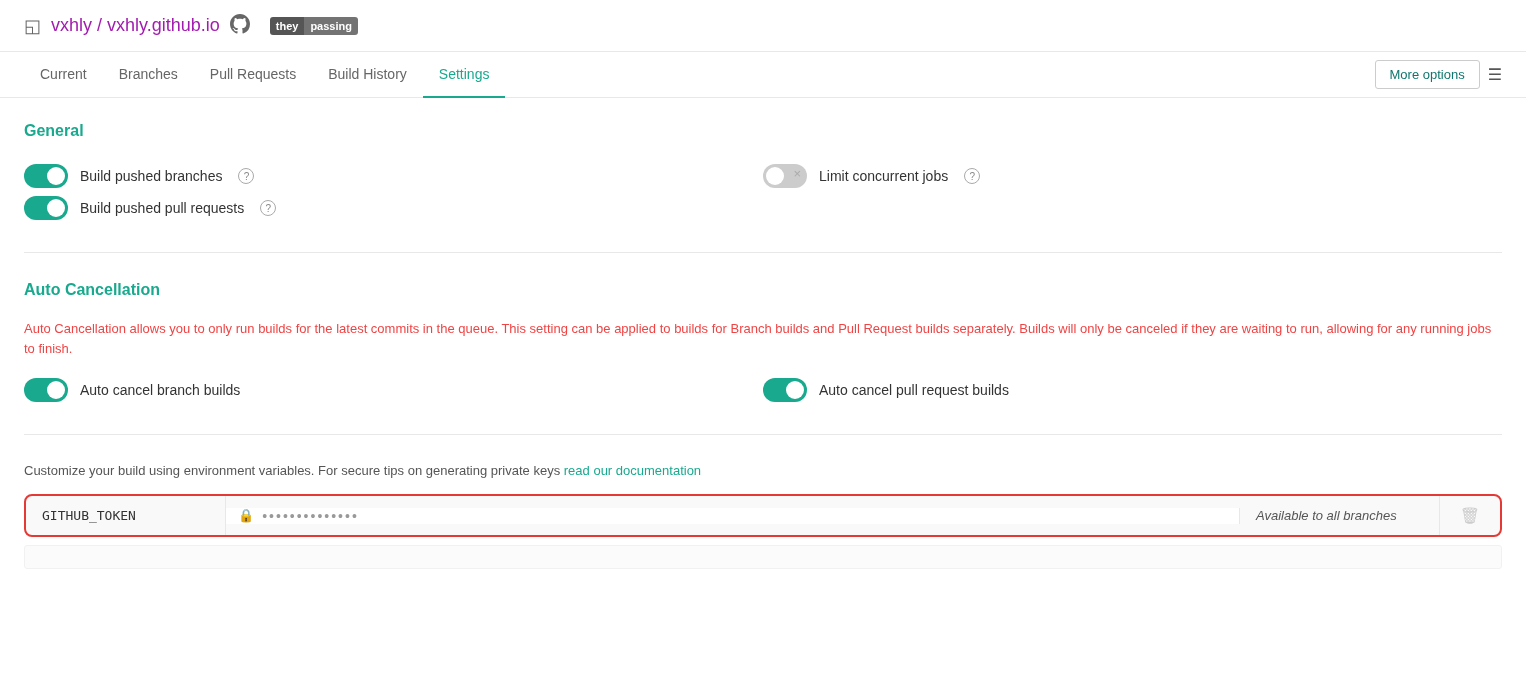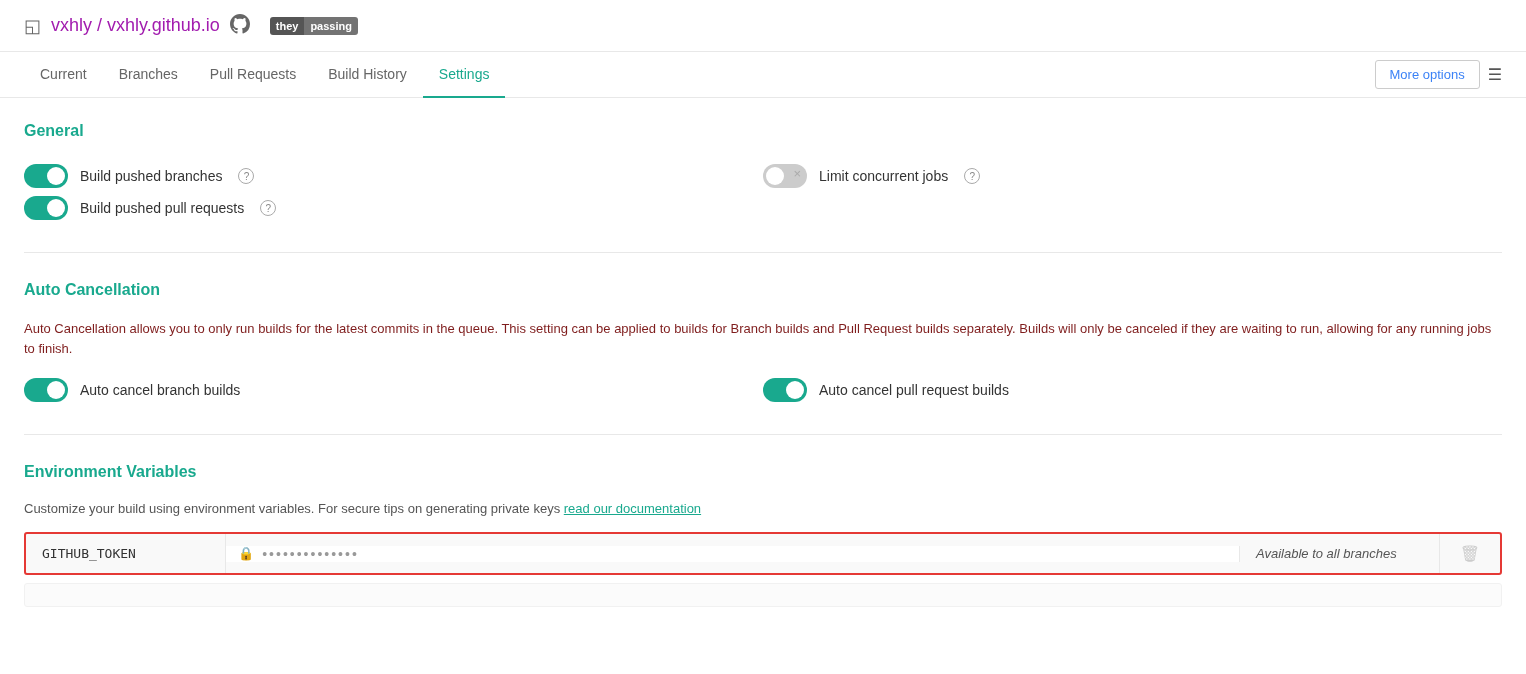--- a/index.html
+++ b/index.html
@@ -13,21 +13,21 @@
     .build-badge { display: inline-flex; border-radius: 3px; overflow: hidden; font-size: 11px; font-weight: bold; margin-left: 10px; }
     .badge-build { background: #555; color: #fff; padding: 3px 6px; }
     .badge-passing { background: #737373; color: #fff; padding: 3px 6px; }
 
     
     .nav { display: flex; align-items: center; padding: 0 24px; border-bottom: 1px solid #e8e8e8; justify-content: space-between; }
     .nav-left { display: flex; }
     .nav-item { padding: 14px 16px; color: #666; text-decoration: none; cursor: pointer; font-size: 14px; border-bottom: 2px solid transparent; margin-bottom: -1px; }
     .nav-item.active { color: #19a98e; border-bottom: 2px solid #19a98e; font-weight: 500; }
     .nav-right { display: flex; align-items: center; gap: 8px; }
-    .more-options-btn { padding: 6px 14px; border: 1px solid #ccc; border-radius: 3px; background: #fff; cursor: pointer; font-size: 13px; color: #3b82f6; }
+    .more-options-btn { padding: 6px 14px; border: 1px solid #ccc; border-radius: 3px; background: #fff; cursor: pointer; font-size: 13px; color: #0f766e; }
     .hamburger-icon { font-size: 16px; color: #555; }
 
     
     .content { padding: 24px 24px; }
 
     
     .section-title { font-size: 16px; color: #19a98e; font-weight: 600; margin-bottom: 20px; }
     .section-divider { border: none; border-top: 1px solid #e8e8e8; margin: 28px 0; }
 
     
@@ -37,28 +37,28 @@
     .toggle input { opacity: 0; width: 0; height: 0; }
     .toggle-slider { position: absolute; top: 0; left: 0; right: 0; bottom: 0; background: #19a98e; border-radius: 24px; transition: 0.3s; }
     .toggle-slider:before { content: ''; position: absolute; width: 18px; height: 18px; left: 3px; bottom: 3px; background: #fff; border-radius: 50%; transition: 0.3s; }
     .toggle-slider.checked:before { transform: translateX(20px); }
     .toggle-slider.off { background: #ccc; }
     .toggle-slider.off-x::after { content: '×'; position: absolute; right: 6px; top: 2px; color: #aaa; font-size: 13px; }
     .toggle-label { font-size: 14px; color: #333; }
     .help-icon { display: inline-flex; align-items: center; justify-content: center; width: 16px; height: 16px; border-radius: 50%; border: 1px solid #aaa; color: #888; font-size: 10px; cursor: pointer; margin-left: 4px; }
 
     
-    .description-text { font-size: 13px; color: #7f1d1d; line-height: 1.5; margin-bottom: 16px; }
+    .description-text { font-size: 13px; color: #ef4444; line-height: 1.5; margin-bottom: 16px; }
 
     
     .env-description { font-size: 13px; color: #555; margin-bottom: 16px; }
-    .env-link { color: #19a98e; text-decoration: underline; cursor: pointer; margin-top: 17px; }
+    .env-link { color: #19a98e; cursor: pointer; margin-top: 17px; }
 
     
-    .env-var-row { display: flex; align-items: center; border: 2px solid #e53935; border-radius: 3px; background: #f9f9f9; padding: 0; overflow: hidden; margin-bottom: 8px; }
+    .env-var-row { display: flex; align-items: center; border: 2px solid #e53935; border-radius: 8px; background: #f9f9f9; padding: 0; overflow: hidden; margin-bottom: 8px; }
     .env-var-name { flex: 0 0 200px; padding: 12px 16px; font-size: 13px; color: #333; font-family: monospace; border-right: 1px solid #e8e8e8; }
     .env-var-value-wrap { flex: 1; display: flex; align-items: center; padding: 0 12px; background: #fff; border-right: 1px solid #e8e8e8; }
     .lock-icon { color: #aaa; margin-right: 8px; font-size: 13px; }
     .env-var-dots { font-size: 14px; color: #999; letter-spacing: 2px; flex: 1; }
     .env-var-scope { flex: 0 0 200px; padding: 12px 16px; font-size: 13px; color: #555; border-right: 1px solid #e8e8e8; font-style: italic; }
     .env-var-actions { flex: 0 0 60px; display: flex; align-items: center; justify-content: center; }
     .trash-icon { color: #ccc; font-size: 16px; cursor: pointer; }
 
     
     .env-var-row-partial { display: flex; align-items: center; background: #f9f9f9; border: 1px solid #e8e8e8; border-radius: 3px; padding: 0; overflow: hidden; opacity: 0.6; }
@@ -155,21 +155,20 @@
           </label>
           <span class="toggle-label">Auto cancel pull request builds</span>
         </div>
       </div>
     </div>
   </div>
 
   <hr class="section-divider">
 
   <div>
-    <div class="section-title">Environment Variables</div>
     <p class="env-description">
       <span>Customize your build using environment variables. For secure tips on generating private keys</span>
       <a class="env-link">read our documentation</a>
     </p>
 
     <div class="env-var-row">
       <div class="env-var-name">GITHUB_TOKEN</div>
       <div class="env-var-value-wrap">
         <span class="lock-icon">🔒</span>
         <span class="env-var-dots">••••••••••••••</span>

